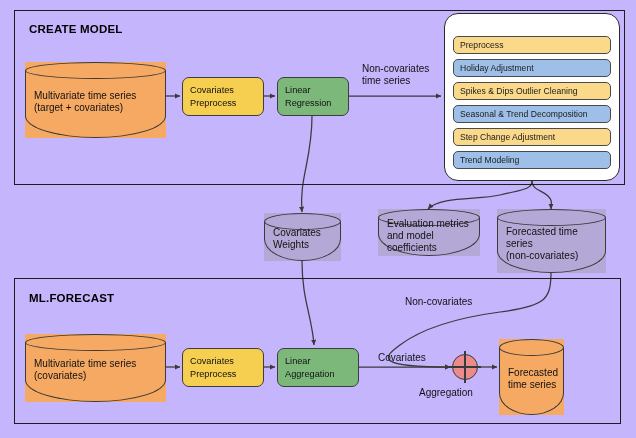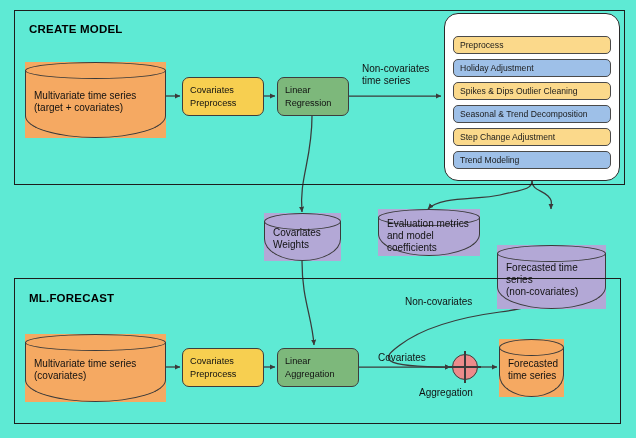--- a/index.html
+++ b/index.html
@@ -8,21 +8,21 @@
     background: #ffffff;
   }
   body {
     font-family: "Liberation Sans", sans-serif;
     -webkit-font-smoothing: antialiased;
   }
   #stage {
     position: relative;
     width: 636px;
     height: 438px;
-    background: #5eead4;
+    background: #c4b5fd;
     overflow: hidden;
   }
   #wiring {
     position: absolute;
     left: 0;
     top: 0;
     width: 636px;
     height: 438px;
     pointer-events: none;
   }
@@ -271,21 +271,21 @@
   <div class="cyl purple" style="left:378px; top:209px; width:102px; height:47px;">
     <div class="body"></div>
     <div class="top"></div>
     <div class="cyl-label">
       <div>Evaluation metrics</div>
       <div>and model</div>
       <div>coefficients</div>
     </div>
   </div>
 
-  <div class="cyl purple" style="left:497px; top:209px; width:109px; height:64px;margin-top:36px;">
+  <div class="cyl purple" style="left:497px; top:209px; width:109px; height:64px;">
     <div class="body"></div>
     <div class="top"></div>
     <div class="cyl-label">
       <div>Forecasted time series</div>
       <div>(non-covariates)</div>
     </div>
   </div>
 
   <div class="frame" style="left:14px; top:278px; width:607px; height:146px;"></div>
   <div class="frame-title" style="left:29px; top:292px;">ML.FORECAST</div>
@@ -314,21 +314,21 @@
   </div>
 
   <div class="edge-label" style="left:378px; top:352px;">Covariates</div>
 
   <div class="edge-label" style="left:405px; top:296px;">Non-covariates</div>
 
   <div class="agg-node" style="left:452px; top:354px;"></div>
 
   <div class="edge-label" style="left:419px; top:387px;">Aggregation</div>
 
-  <div class="cyl orange" style="left:499px; top:339px; width:65px; height:58px;">
+  <div class="cyl orange" style="left:499px; top:339px; width:65px; height:76px;">
     <div class="body"></div>
     <div class="top"></div>
     <div class="cyl-label">
       <div>Forecasted</div>
       <div>time series</div>
     </div>
   </div>
 
 </div>
 

